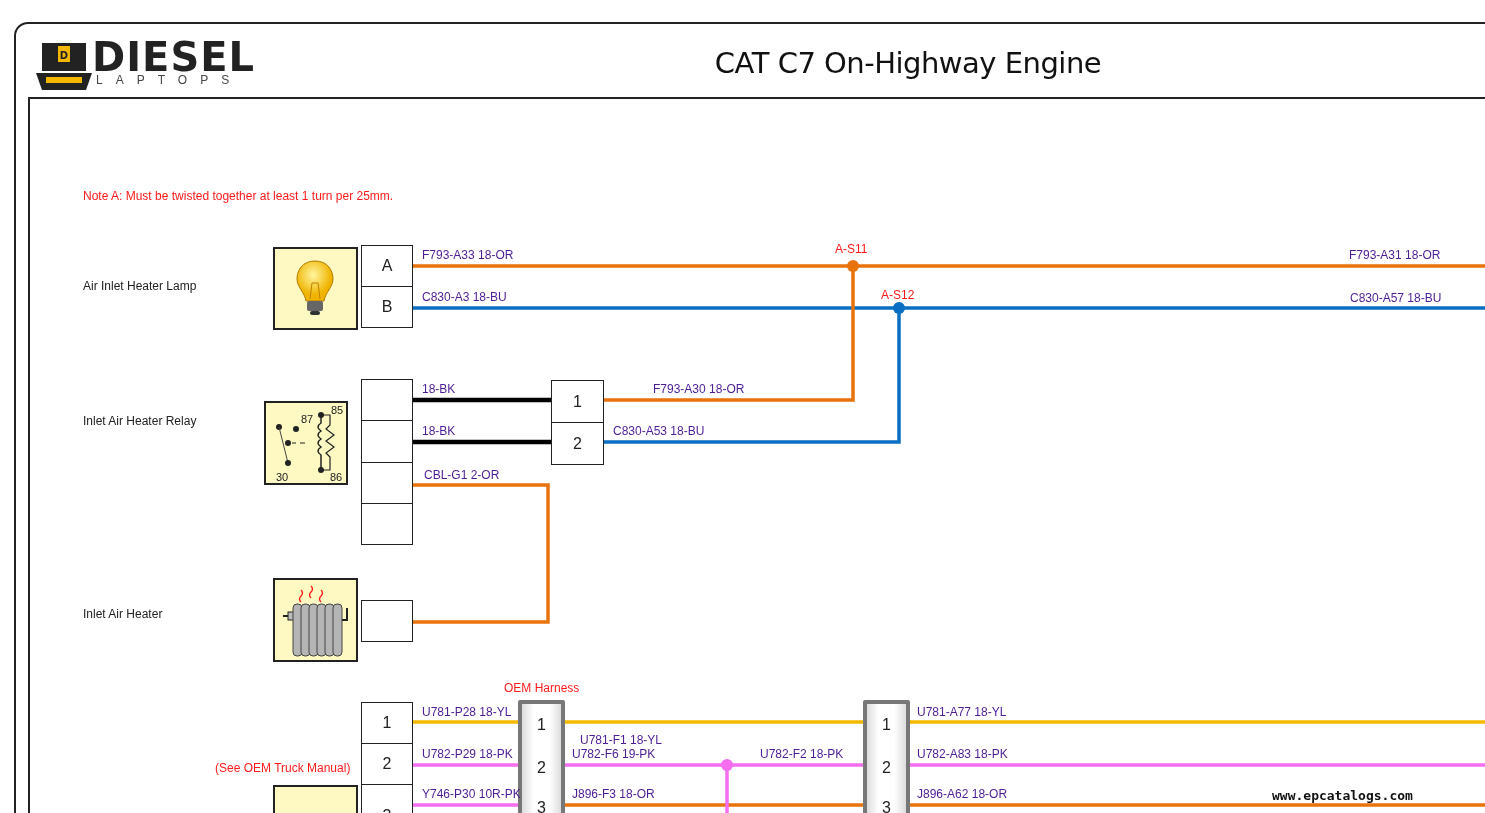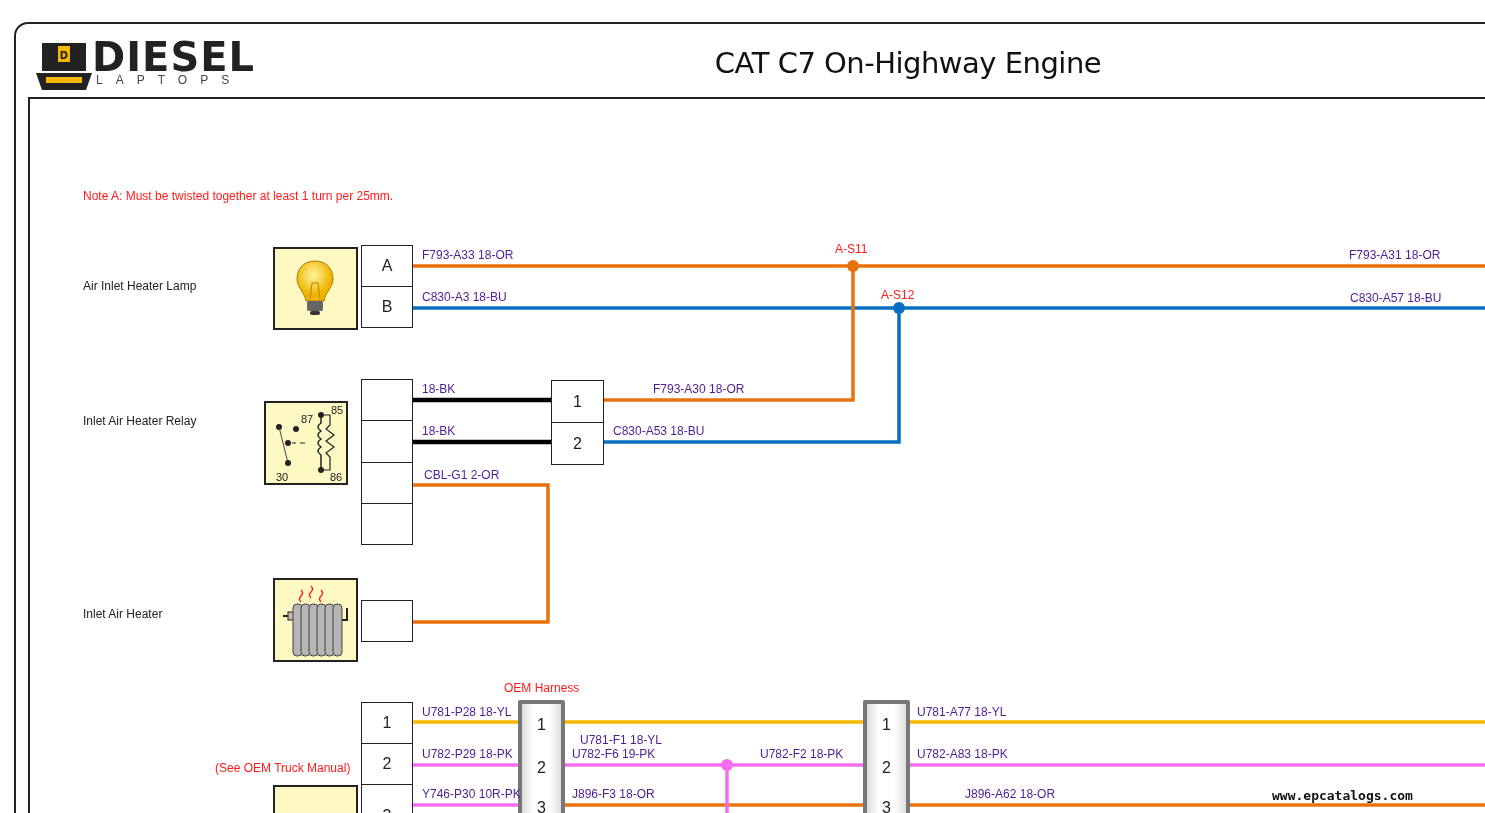--- a/index.html
+++ b/index.html
@@ -171,15 +171,15 @@
 <div class="abs wire-lbl" style="left:613px;top:424px;">C830-A53 18-BU</div>
 <div class="abs wire-lbl" style="left:422px;top:705px;">U781-P28 18-YL</div>
 <div class="abs wire-lbl" style="left:422px;top:747px;">U782-P29 18-PK</div>
 <div class="abs wire-lbl" style="left:422px;top:787px;">Y746-P30 10R-PK</div>
 <div class="abs wire-lbl" style="left:580px;top:705px;margin-top:28px;">U781-F1 18-YL</div>
 <div class="abs wire-lbl" style="left:572px;top:747px;">U782-F6 19-PK</div>
 <div class="abs wire-lbl" style="left:760px;top:747px;text-align:right;">U782-F2 18-PK</div>
 <div class="abs wire-lbl" style="left:572px;top:787px;">J896-F3 18-OR</div>
 <div class="abs wire-lbl" style="left:917px;top:705px;">U781-A77 18-YL</div>
 <div class="abs wire-lbl" style="left:917px;top:747px;">U782-A83 18-PK</div>
-<div class="abs wire-lbl" style="left:917px;top:787px;margin-left:48px;">J896-A62 18-OR</div>
+<div class="abs wire-lbl" style="left:917px;top:787px;">J896-A62 18-OR</div>
 
 <div class="abs watermark">www.epcatalogs.com</div>
 
 </body></html>

